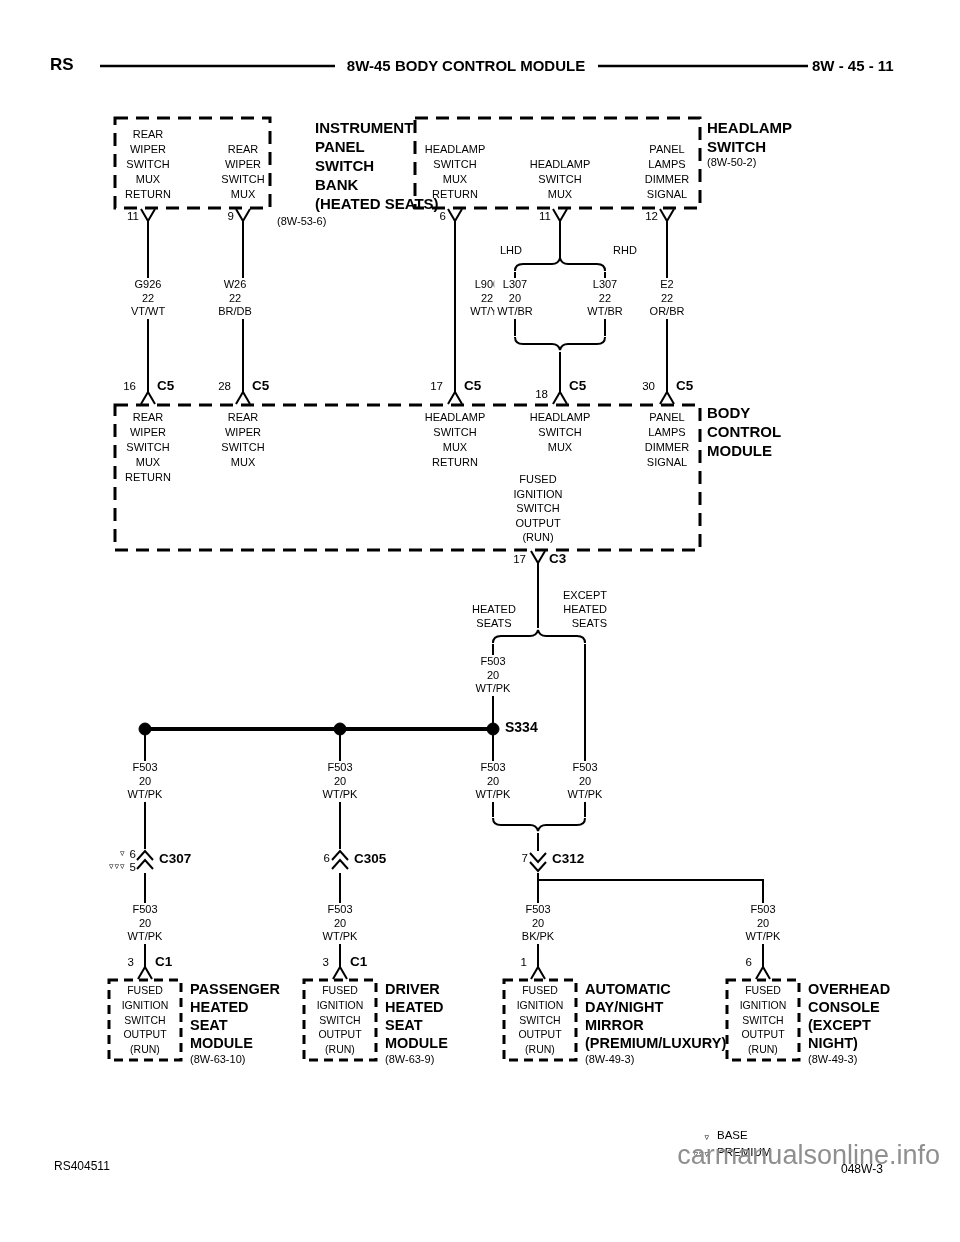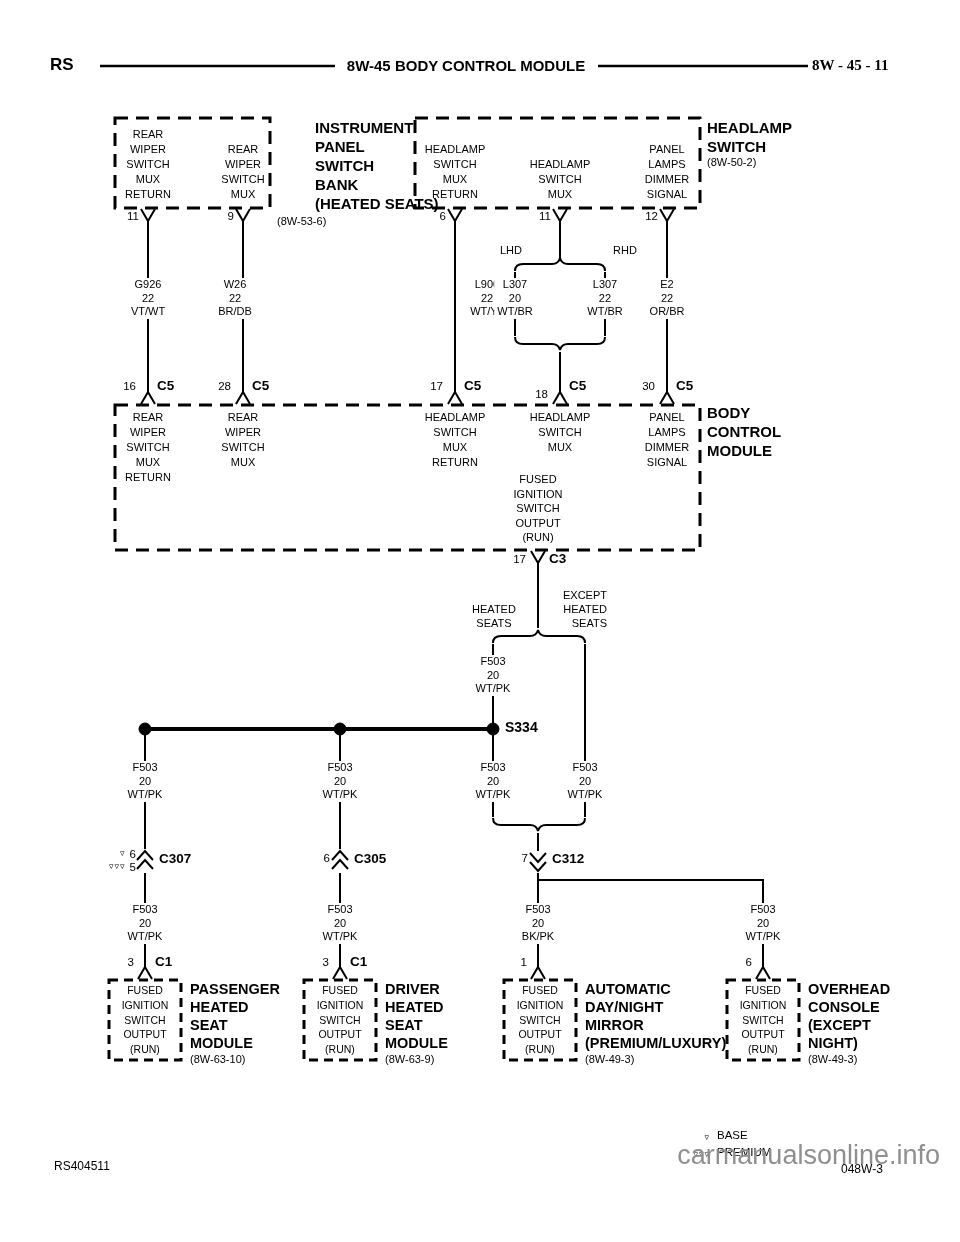--- a/index.html
+++ b/index.html
@@ -103,21 +103,21 @@
   <g fill="none" stroke="#000" stroke-width="2">
     <path d="M515 271 C515 266 518 264 523 264 L552 264 C557 264 559 262 560 258 C561 262 563 264 568 264 L597 264 C602 264 605 266 605 271"></path>
     <path d="M515 337 C515 342 518 344 523 344 L552 344 C557 344 559 346 560 350 C561 346 563 344 568 344 L597 344 C602 344 605 342 605 337"></path>
     <path d="M493 643 C493 638 496 636 501 636 L530 636 C535 636 537 634 538 630 C539 634 541 636 546 636 L577 636 C582 636 585 638 585 643"></path>
     <path d="M493 818 C493 823 496 825 501 825 L530 825 C535 825 537 827 538 831 C539 827 541 825 546 825 L577 825 C582 825 585 823 585 818"></path>
   </g>
 </svg>
 
 <div class="abs hdr" style="left:50px;top:55px;font-size:17px;">RS</div>
 <div class="abs hdr c" style="left:466px;top:57px;">8W-45 BODY CONTROL MODULE</div>
-<div class="abs hdr" style="left:812px;top:57px;font-family:Liberation Serif, serif;">8W - 45 - 11</div>
+<div class="abs hdr" style="left:812px;top:57px;">8W - 45 - 11</div>
 
 <div class="abs inbox pre c" style="left:148px;top:127px;">REAR
 WIPER
 SWITCH
 MUX
 RETURN</div>
 <div class="abs inbox pre c" style="left:243px;top:142px;">REAR
 WIPER
 SWITCH
 MUX</div>

